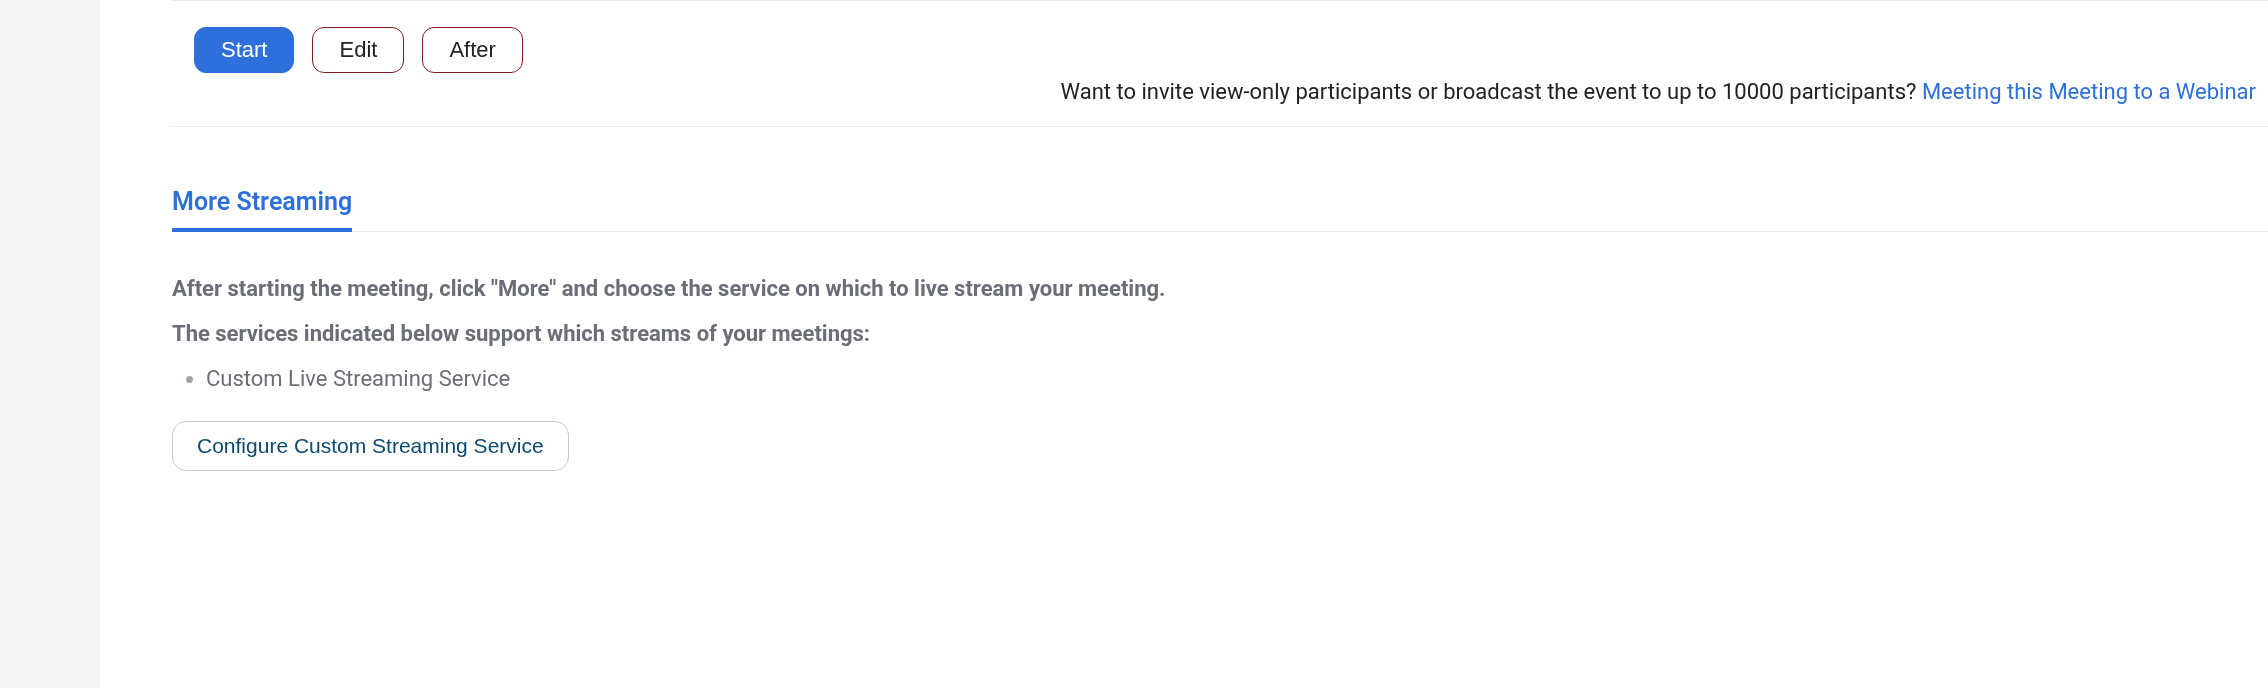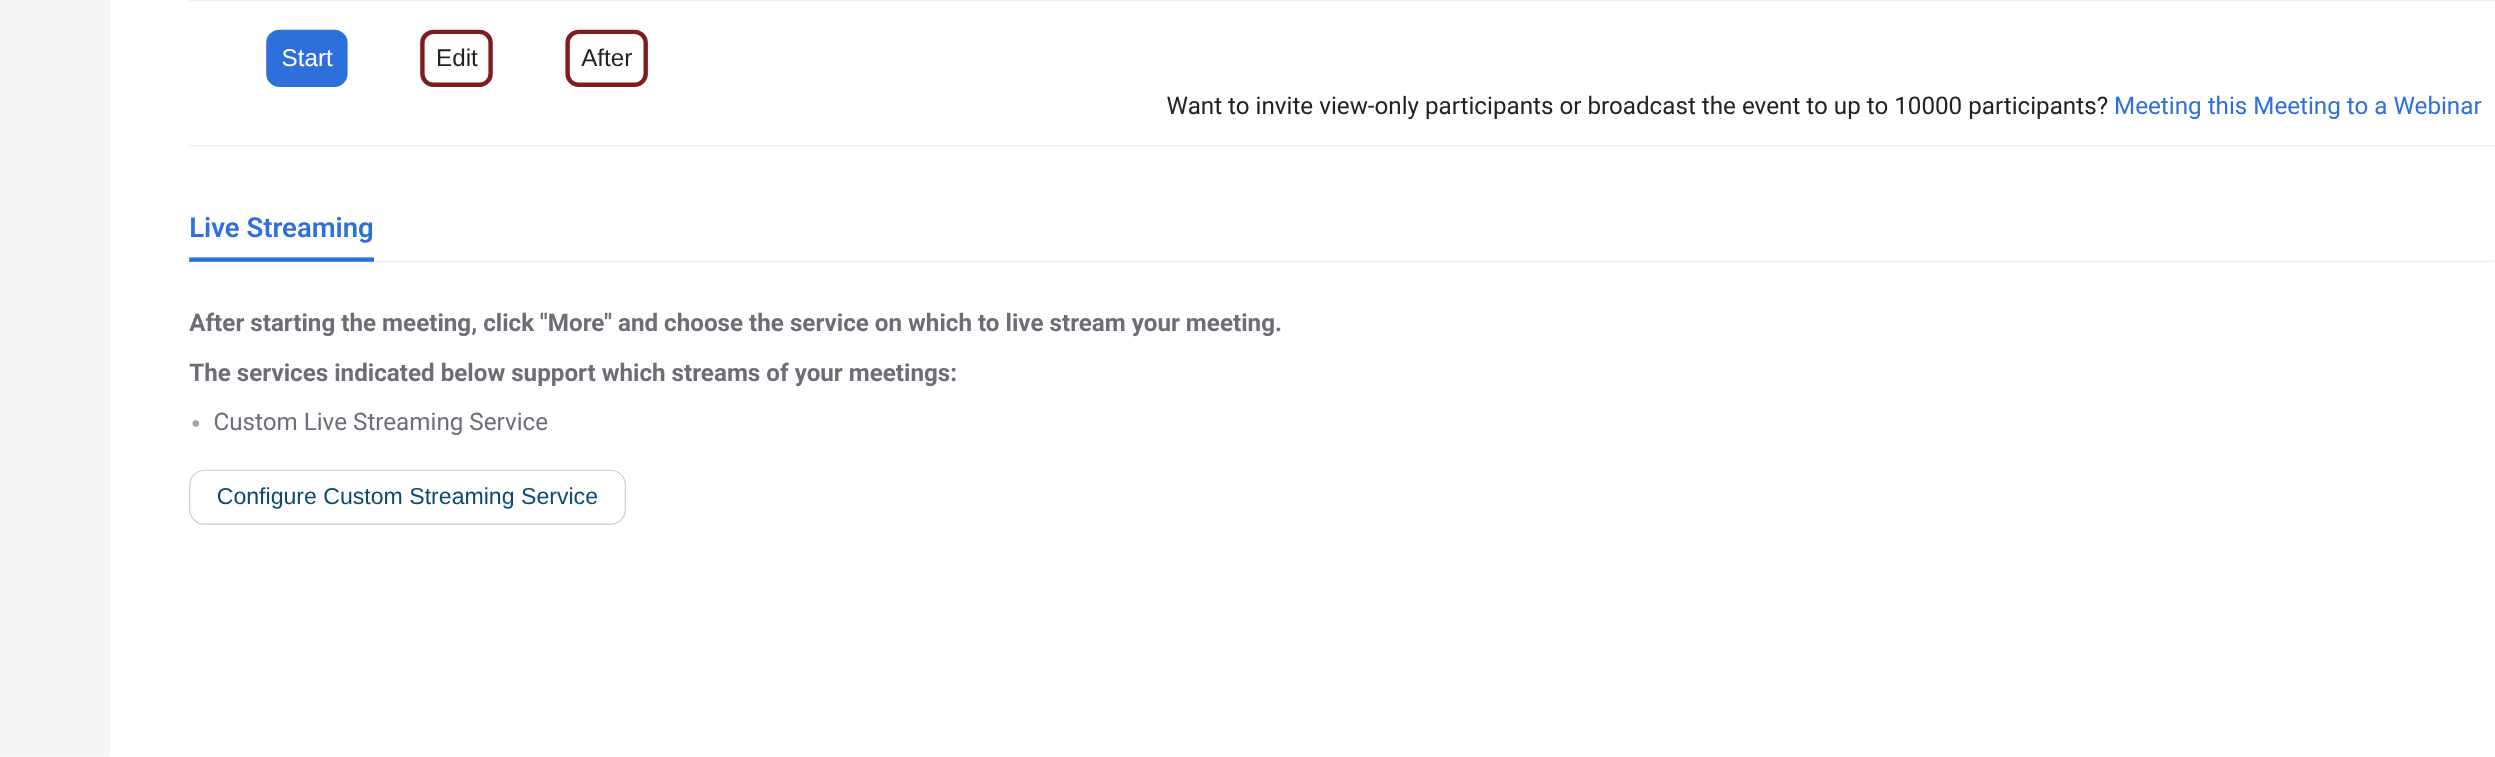--- a/index.html
+++ b/index.html
@@ -35,28 +35,27 @@
     }
     .action-row {
       display: flex;
       align-items: center;
       gap: 18px;
       padding-left: 22px;
       padding-top: 6px;
     }
     .btn {
       font-size: 22px;
-      padding: 10px 10px;
+      padding: 10px 26px;
       border-radius: 12px;
-      border: 4px solid #7f1d1d;
+      border: 1px solid #7f1d1d;
       background: #ffffff;
       color: #222;
       cursor: pointer;
       line-height: 1.1;
-      margin-left: 48px;
     }
     .btn-primary {
       background: #2d6fdb;
       border-color: #2d6fdb;
       color: #ffffff;
       font-weight: 500;
     }
     .webinar-line {
       text-align: right;
       font-size: 22px;
@@ -93,21 +92,21 @@
       margin-top: 44px;
       font-size: 22px;
       color: #6b6e76;
     }
     .tab-content p {
       margin-bottom: 20px;
       font-weight: bold;
     }
     .tab-content ul {
       list-style: disc;
-      margin-left: 22px;
+      margin-left: 34px;
       margin-bottom: 30px;
     }
     .tab-content ul li {
       color: #6b6e76;
     }
     .tab-content ul li::marker {
       color: #a0a3aa;
     }
     .configure-btn {
       font-size: 21px;
@@ -132,21 +131,21 @@
       <button class="btn">Edit</button>
       <button class="btn">After</button>
     </div>
     <div class="webinar-line">
       <span>Want to invite view-only participants or broadcast the event to up to 10000 participants? </span><span class="link">Meeting this Meeting to a Webinar</span>
     </div>
   </div>
   <div class="section-divider"></div>
 
   <div class="tab-row">
-    <div class="tab">Live Streaming</div>
+    <div class="tab">More Streaming</div>
   </div>
 
   <div class="tab-content">
     <p>After starting the meeting, click "More" and choose the service on which to live stream your meeting.</p>
     <p>The services indicated below support which streams of your meetings:</p>
     <ul>
       <li>Custom Live Streaming Service</li>
     </ul>
     <button class="configure-btn">Configure Custom Streaming Service</button>
   </div>

